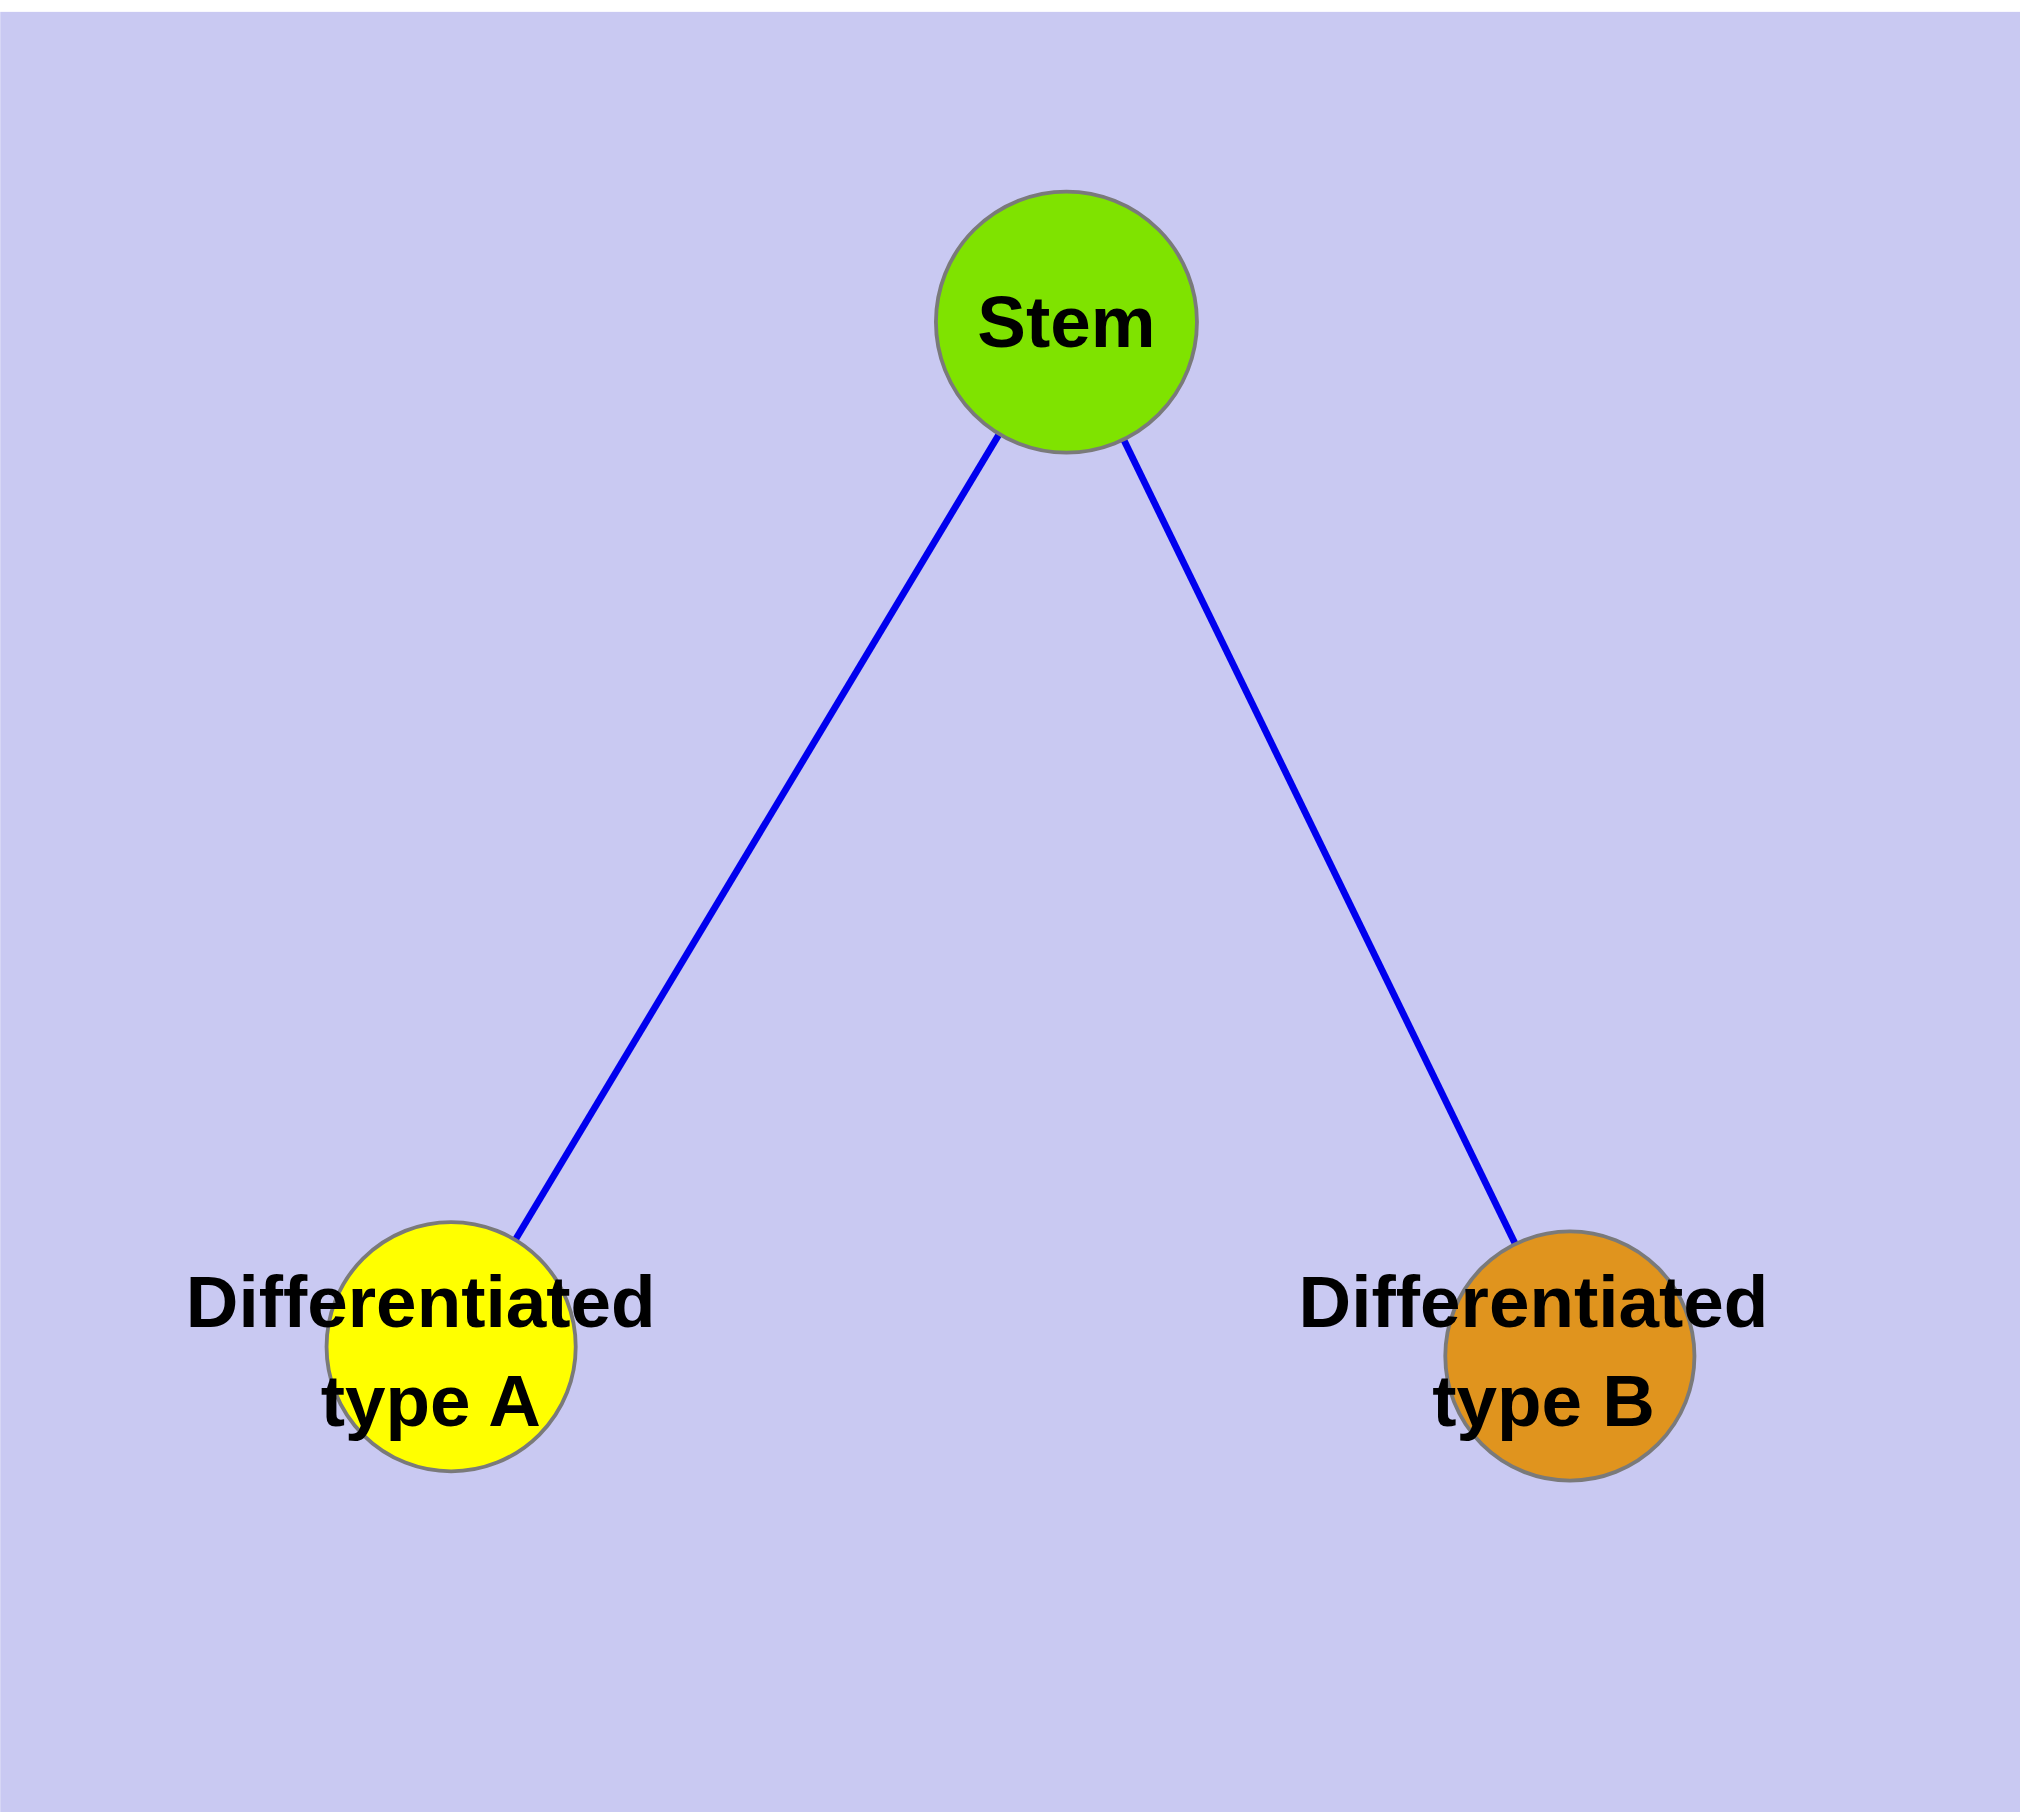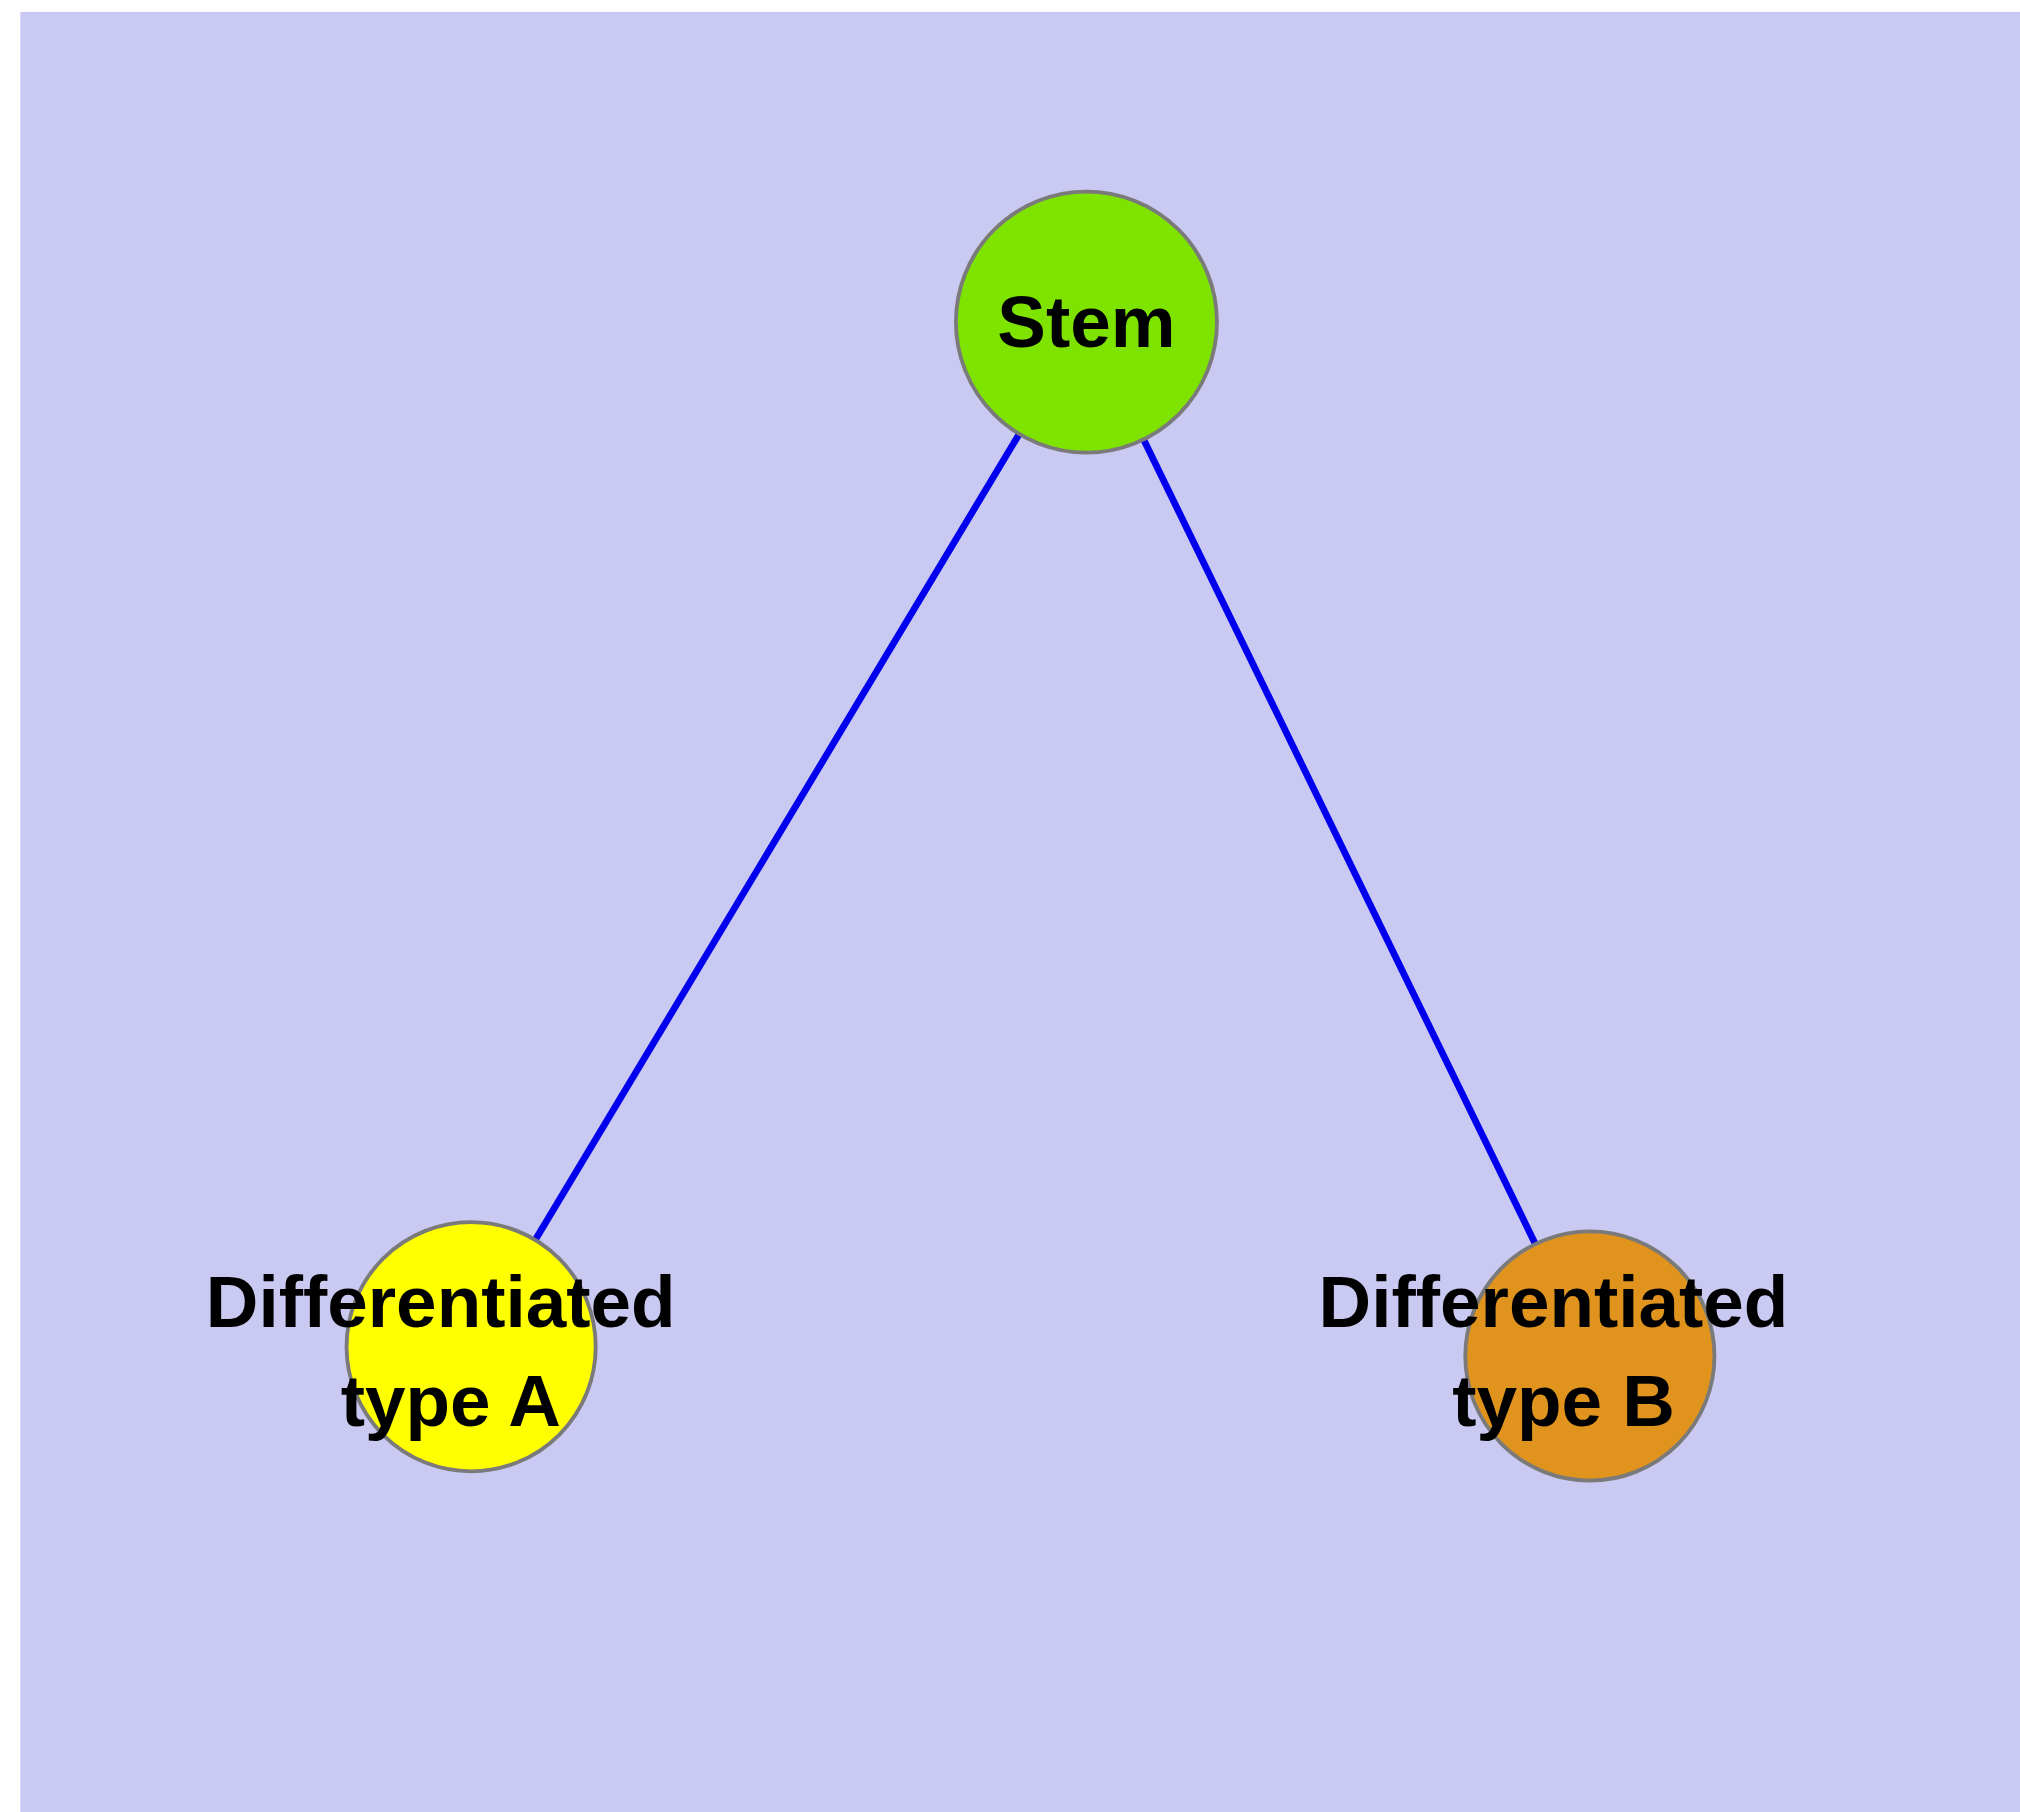--- a/index.html
+++ b/index.html
@@ -7,21 +7,20 @@
     padding: 0;
     width: 2021px;
     height: 1812px;
     background: #ffffff;
     overflow: hidden;
   }
   .canvas-wrap {
     position: relative;
     width: 1869px;
     height: 1812px;
-    padding-left: 20px;
   }
   svg {
     display: block;
   }
   .node-circle {
     stroke: #7a7a7a;
     stroke-width: 4.5;
   }
   .edge-line {
     stroke-width: 8;

